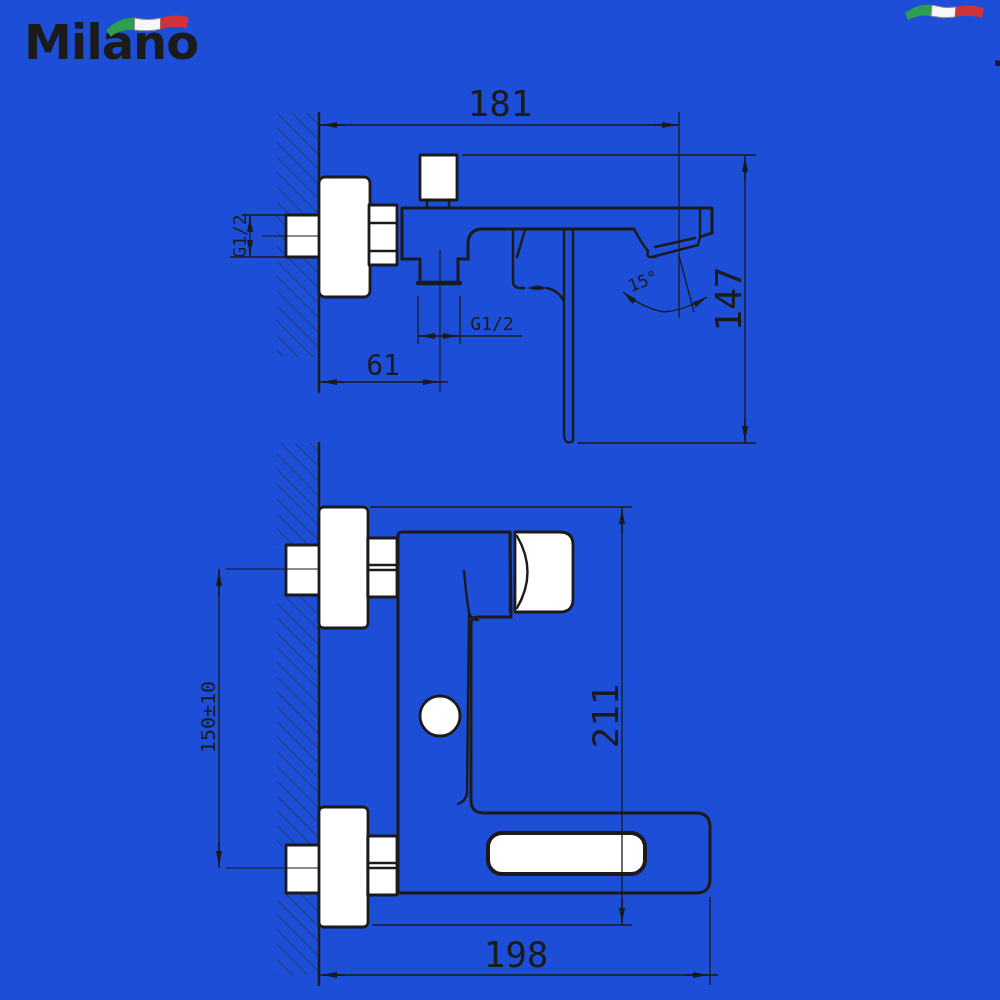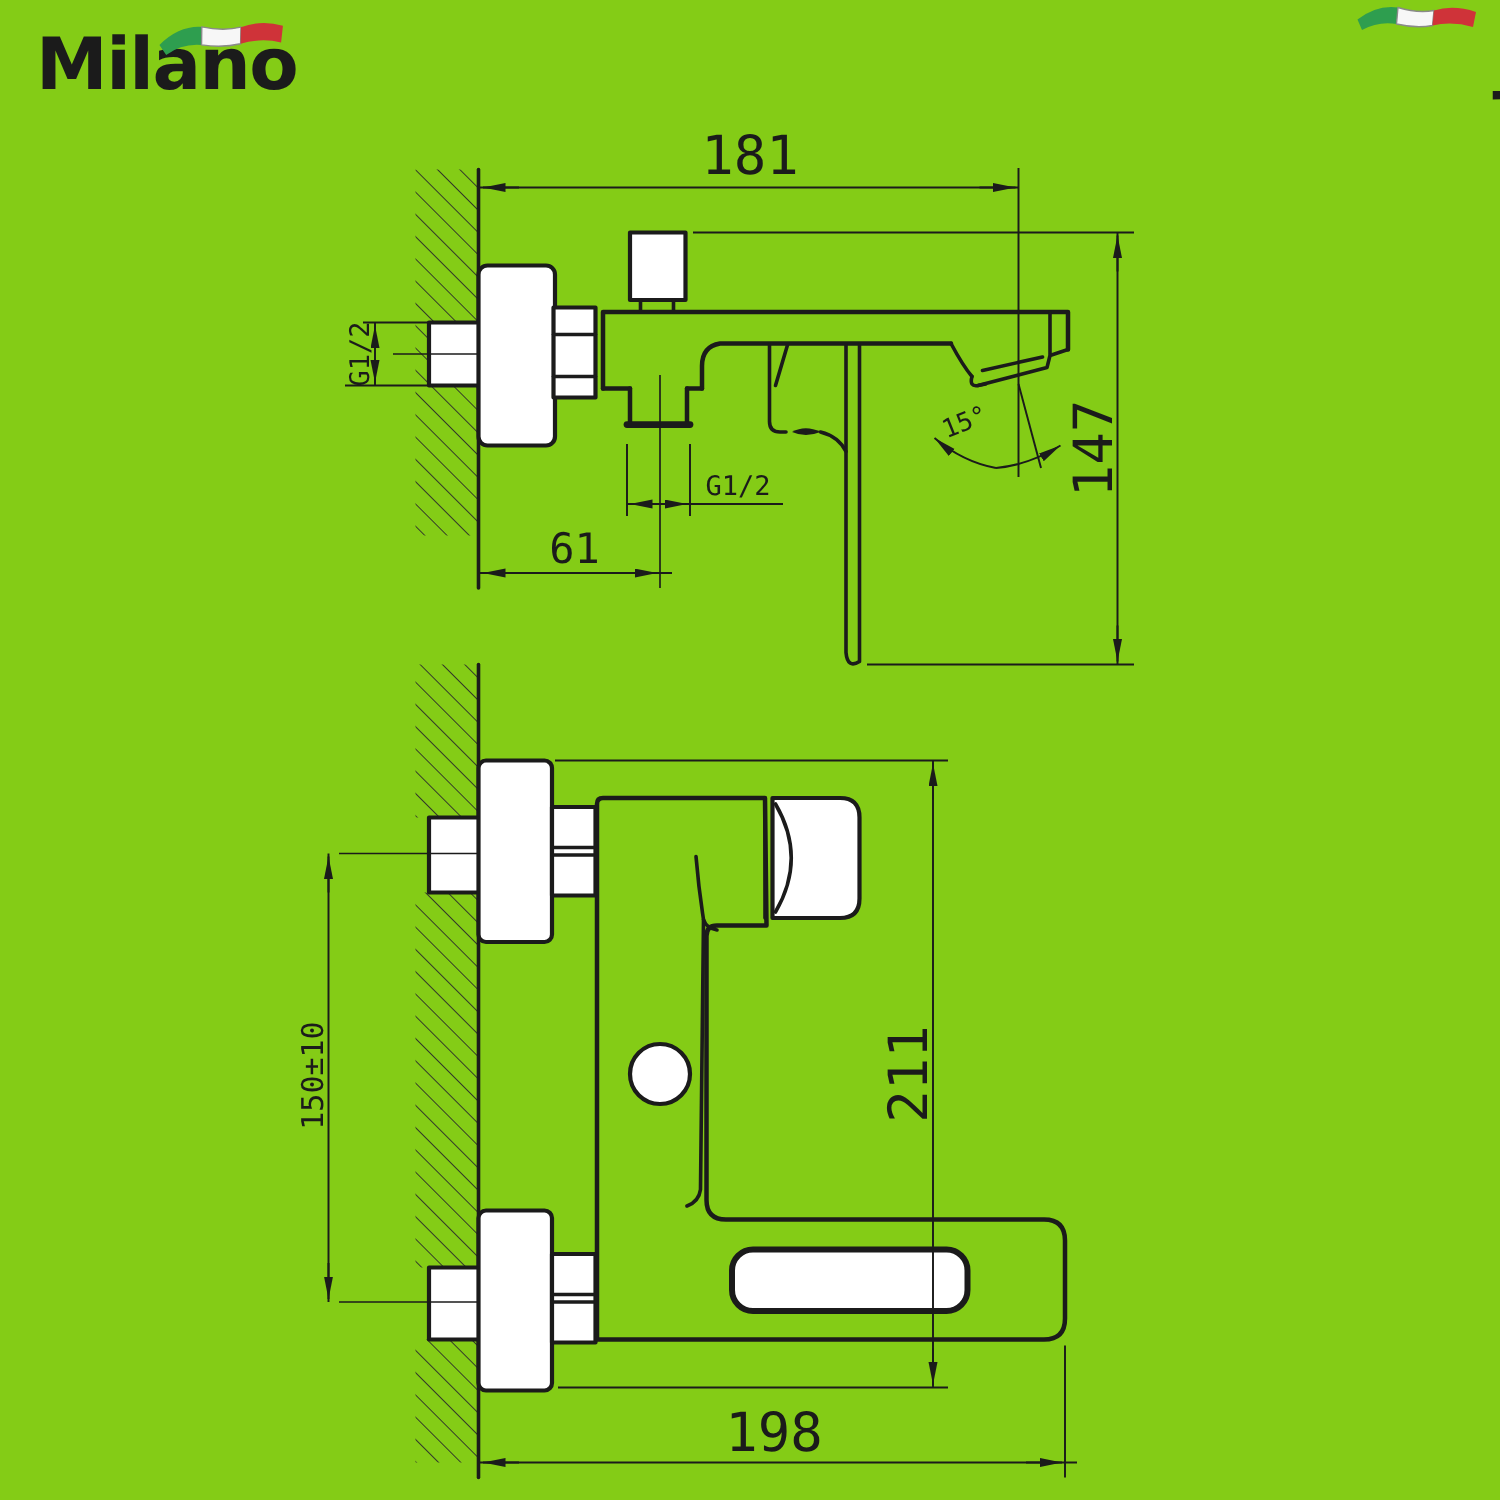--- a/index.html
+++ b/index.html
@@ -1,16 +1,16 @@
 <!DOCTYPE html>
 <html><head>
 <meta charset="utf-8">
 <style>
   html,body{margin:0;padding:0;background:#ffffff;}
-  .stage{position:relative;width:1000px;height:1000px;background:#84cc16;overflow:hidden;}
+  .stage{position:relative;width:1000px;height:1000px;background:#1d4ed8;overflow:hidden;}
   svg{display:block;}
   svg text{font-family:"DejaVu Sans Mono","Liberation Mono",monospace;fill:#1b1b1b;}
   text.logo-latin{font-family:"DejaVu Sans","Liberation Sans",sans-serif;font-weight:bold;letter-spacing:-1px;}
   text.logo-arabic{font-family:"DejaVu Sans","Liberation Sans",sans-serif;font-weight:bold;}
   .ol{stroke:#1b1b1b;stroke-width:3;fill:none;stroke-linecap:round;stroke-linejoin:round;}
   .ol2{stroke:#1b1b1b;stroke-width:2.4;fill:none;stroke-linecap:round;stroke-linejoin:round;}
   .olw{stroke:#1b1b1b;stroke-width:2.8;fill:#ffffff;stroke-linejoin:round;}
   .thk{stroke:#1b1b1b;stroke-width:4.5;fill:none;stroke-linecap:round;}
   .dim{stroke:#1b1b1b;stroke-width:1.3;fill:none;}
   .cl{stroke:#1b1b1b;stroke-width:1.1;fill:none;}

